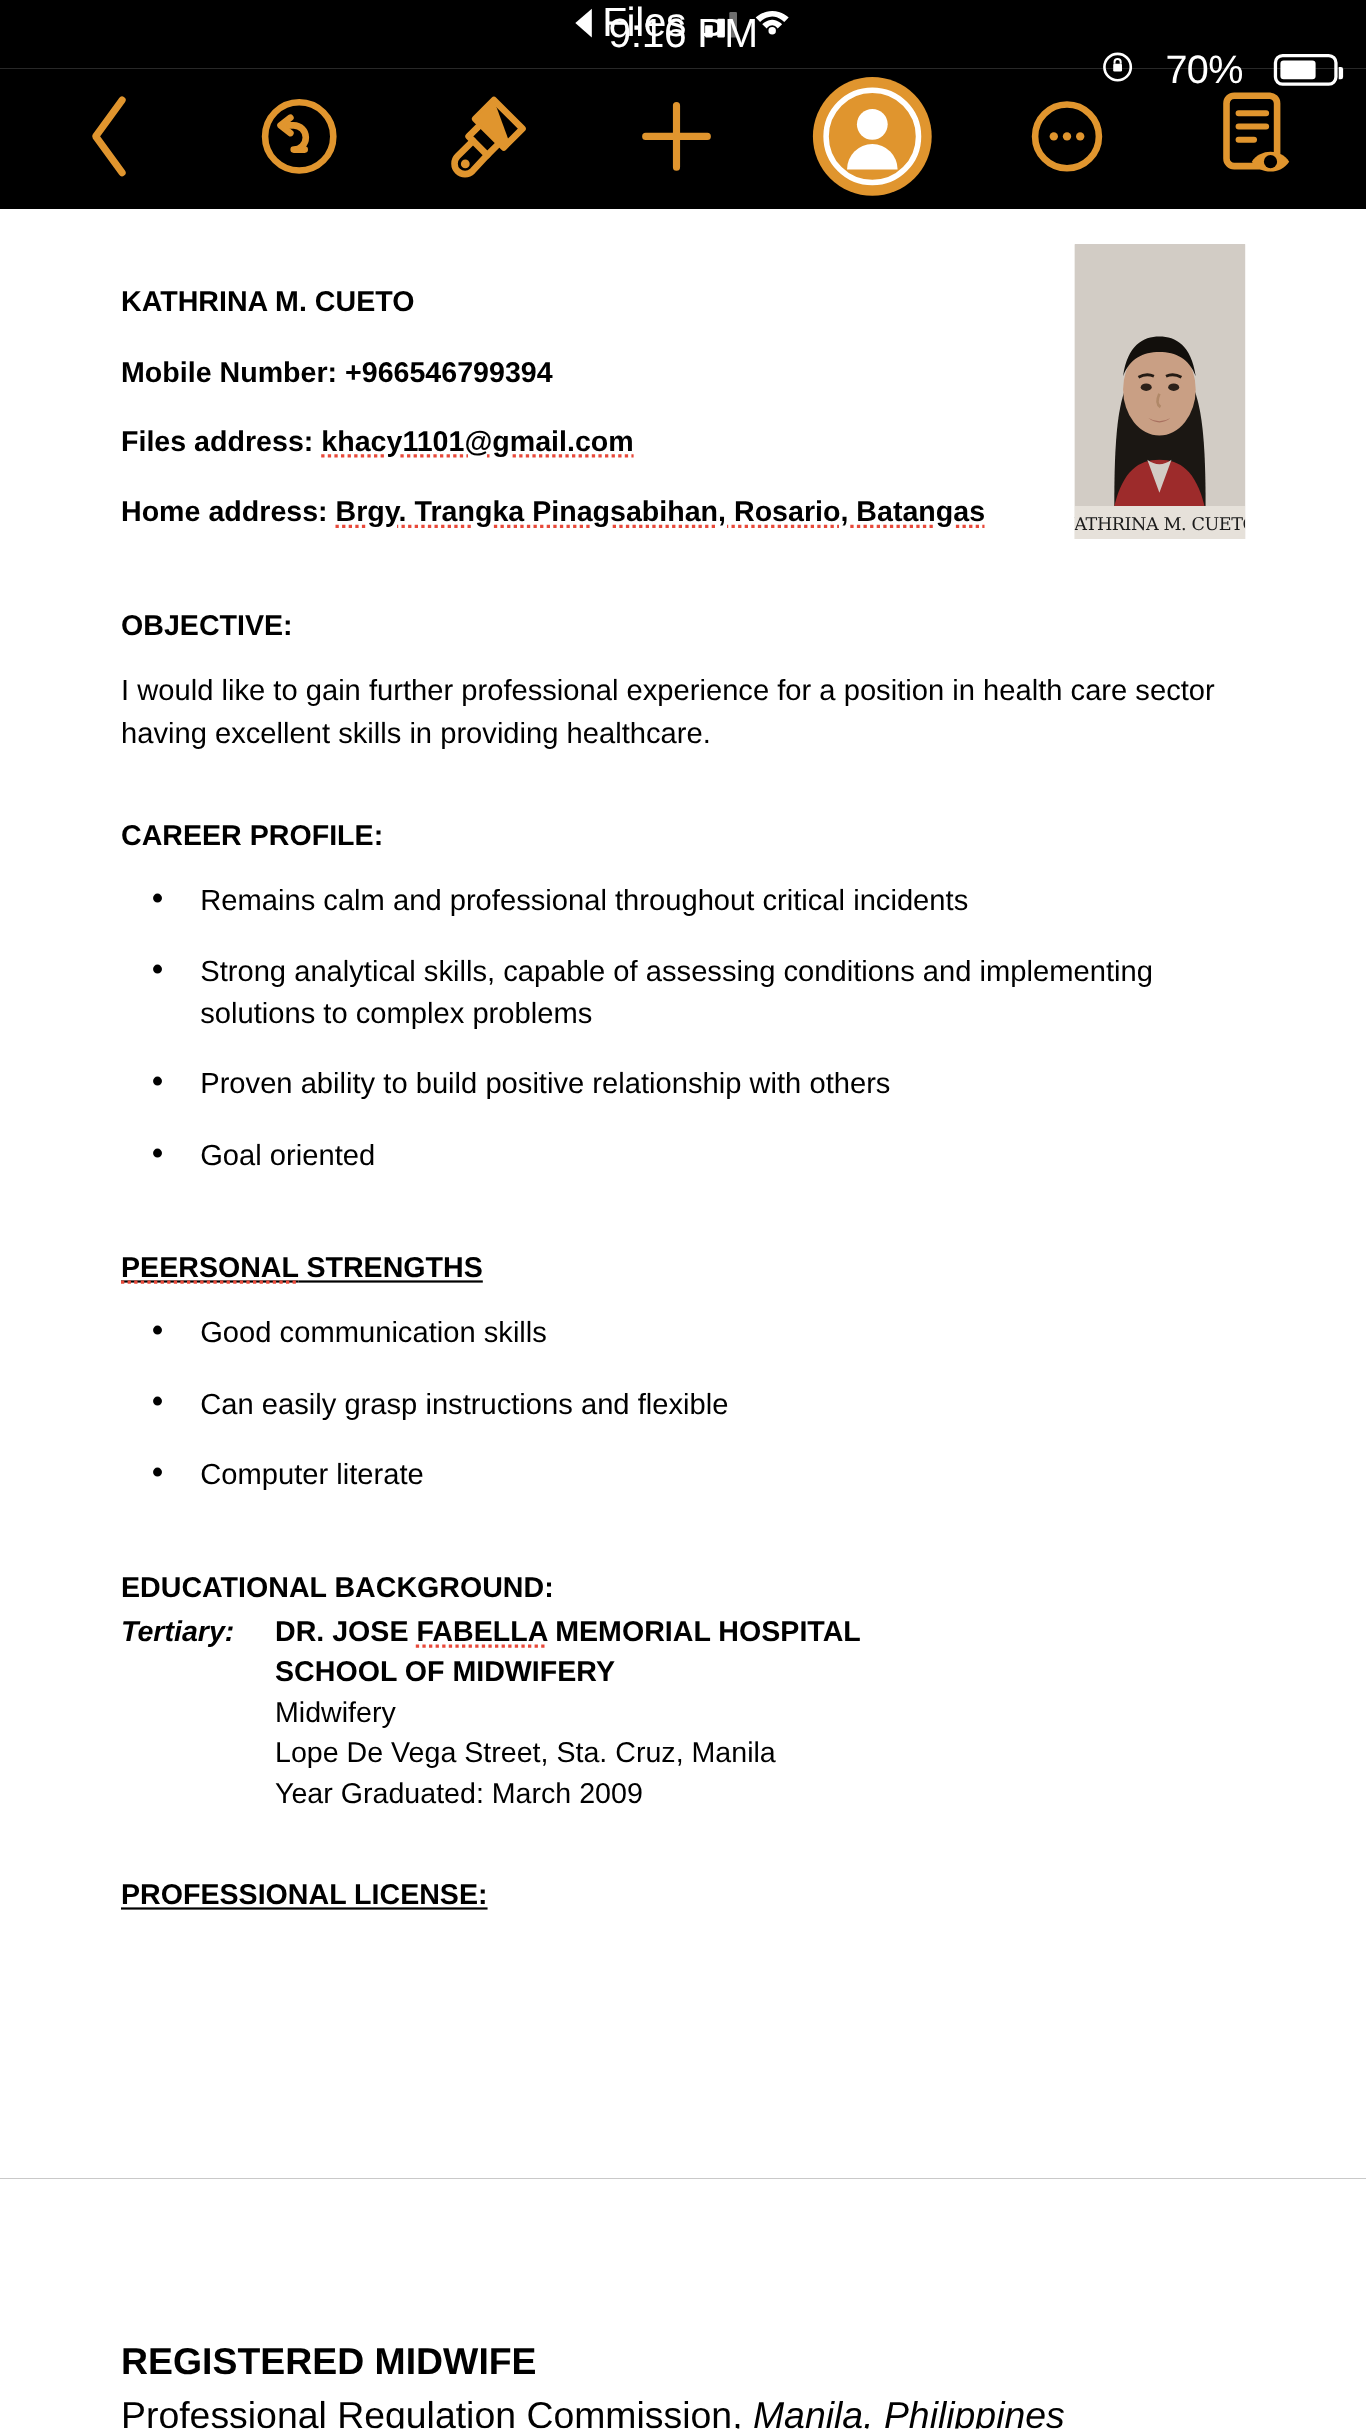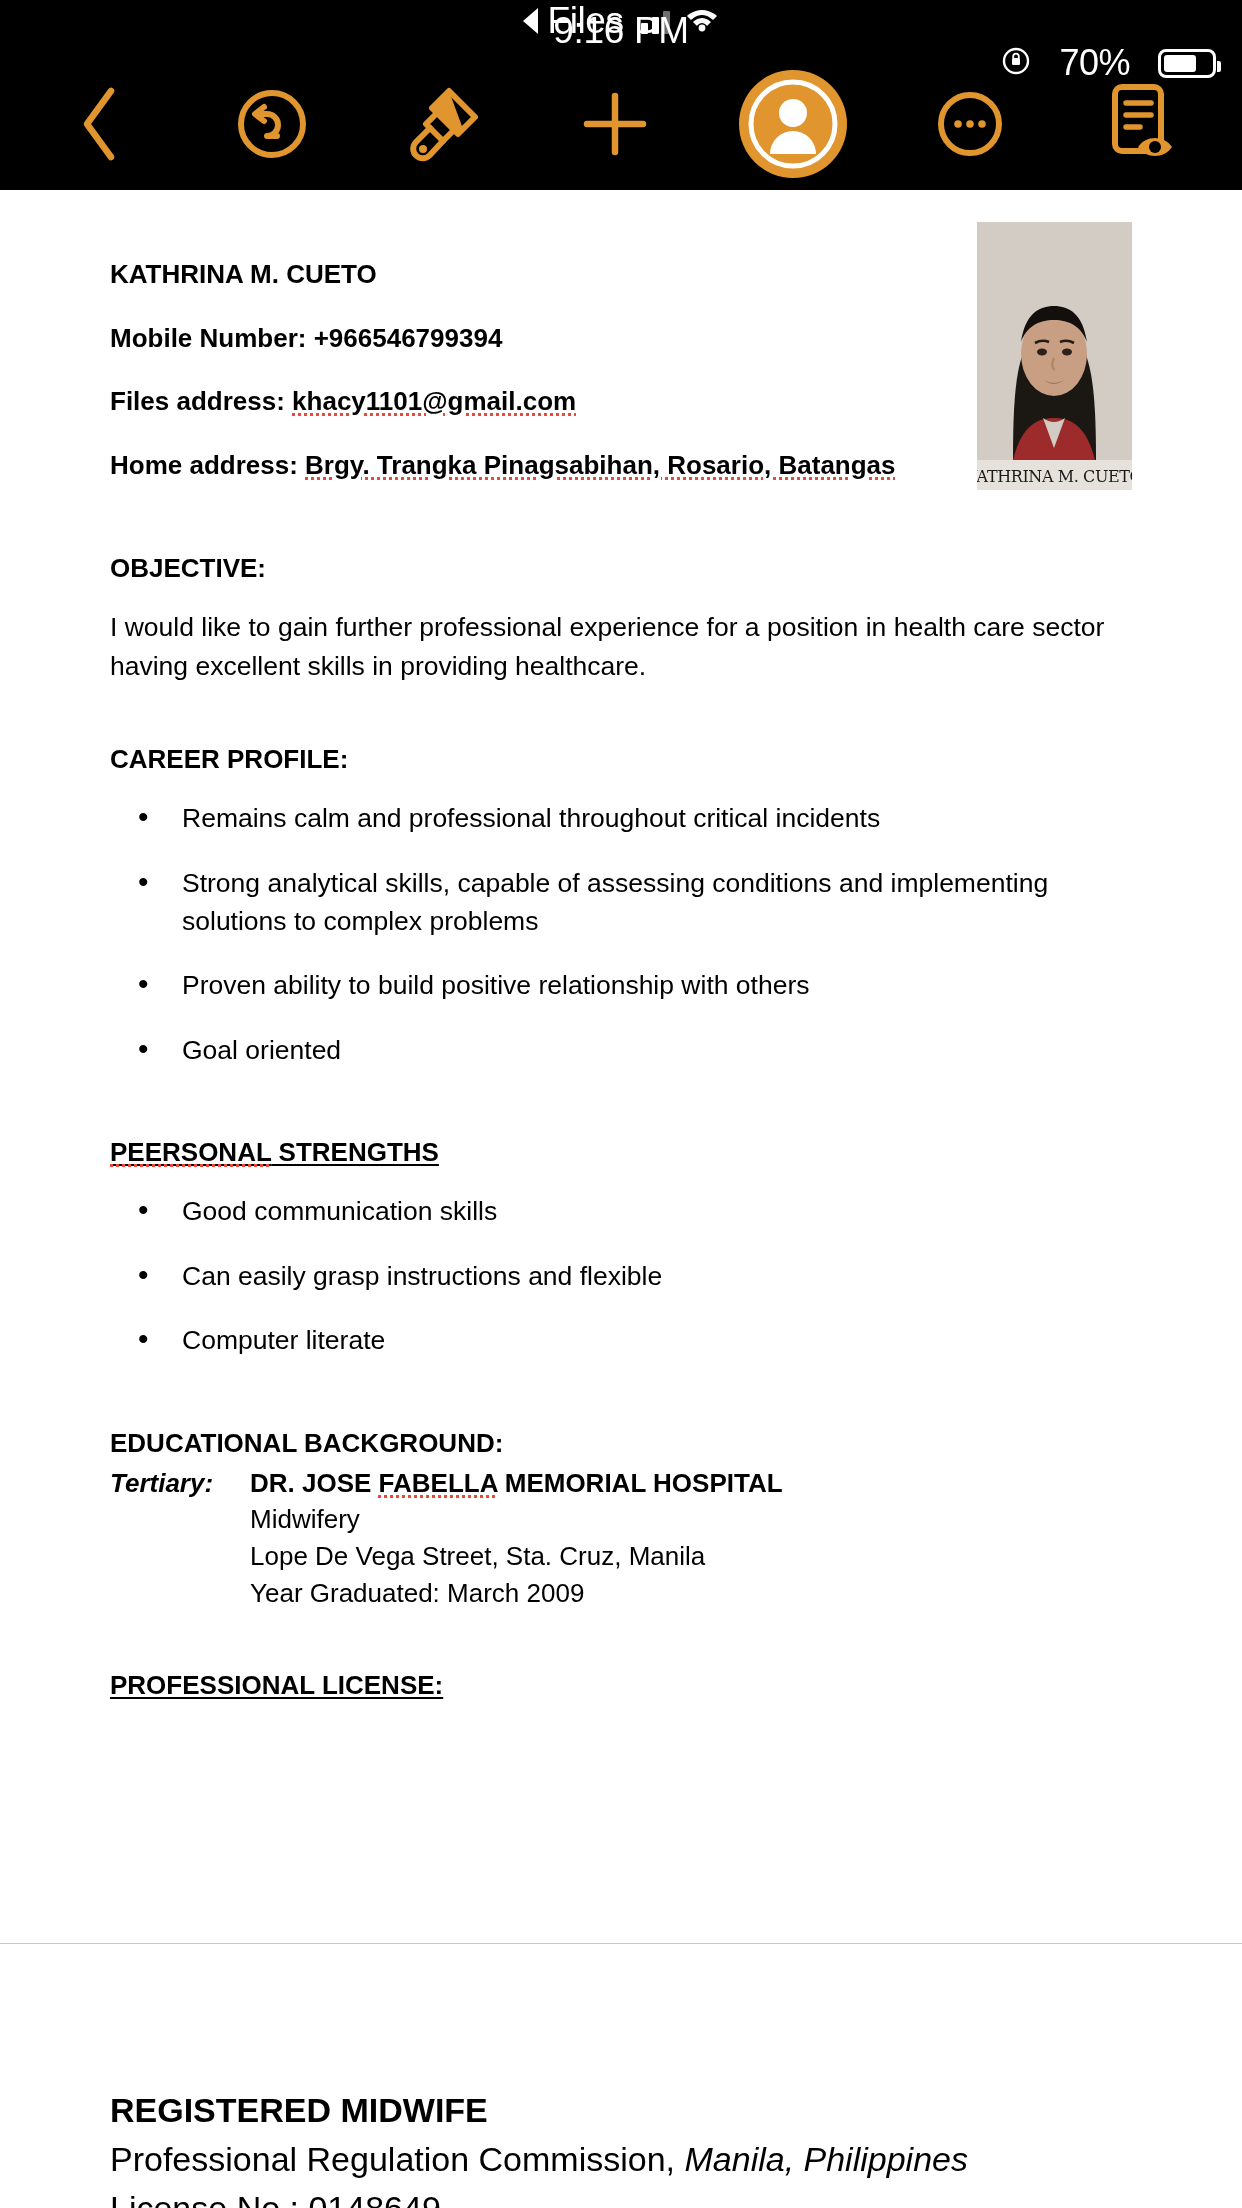--- a/index.html
+++ b/index.html
@@ -342,20 +342,21 @@
     </div>
 
     <div class="gap-md"></div>
 
     <div>
       <div class="sec-h" style="margin-bottom:6px;">EDUCATIONAL BACKGROUND:</div>
       <div class="edu-row">
         <div class="edu-label">Tertiary:</div>
         <div class="edu-body">
           <div class="b"><span>DR. JOSE </span><span class="sq">FABELLA</span><span> MEMORIAL HOSPITAL</span></div>
+          <div class="b">SCHOOL OF MIDWIFERY</div>
           <div>Midwifery</div>
           <div>Lope De Vega Street, Sta. Cruz, Manila</div>
           <div>Year Graduated: March 2009</div>
         </div>
       </div>
     </div>
 
     <div class="gap-lg"></div>
 
     <div class="sec-h u">PROFESSIONAL LICENSE:</div>

